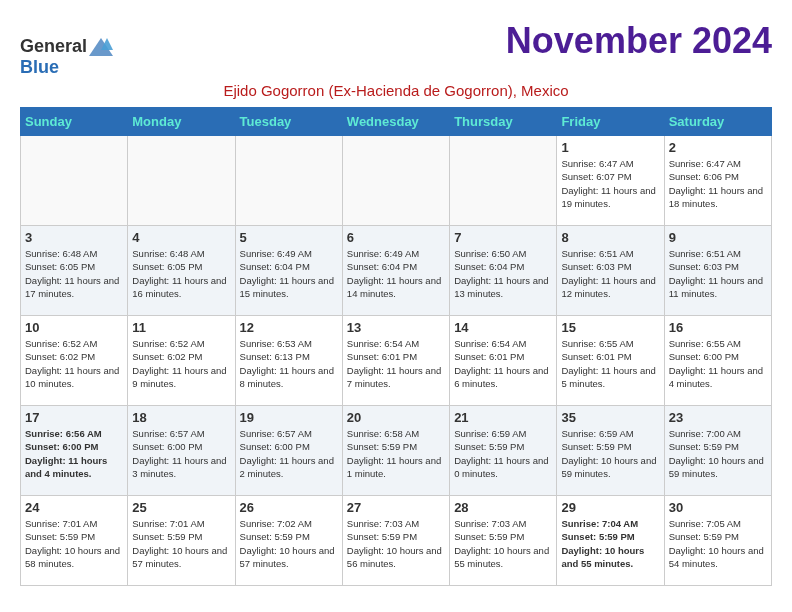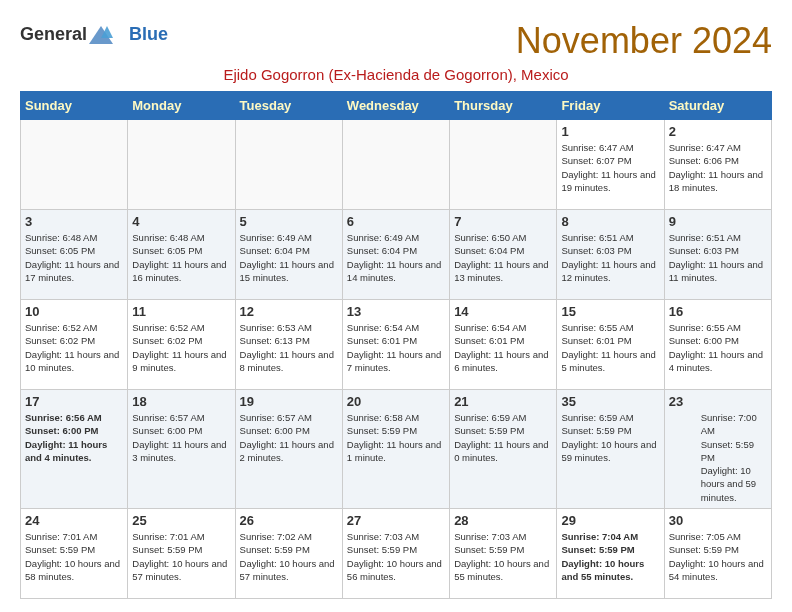--- a/index.html
+++ b/index.html
@@ -11,24 +11,23 @@
       padding: 20px;
     }
     .header-area {
       display: flex;
       align-items: flex-start;
       justify-content: space-between;
       margin-bottom: 4px;
     }
     .logo {
       display: flex;
-      flex-direction: row;
+      flex-direction: column;
       align-items: flex-start;
-      margin-top: 4px;
-      gap: 16px;
+      margin-top: 16px;
     }
     .logo-text-general {
       font-size: 18px;
       font-weight: bold;
       color: #333;
     }
     .logo-text-blue {
       font-size: 18px;
       font-weight: bold;
       color: #2a6db5;
@@ -38,38 +37,38 @@
       height: 18px;
       display: inline-block;
       margin-left: 2px;
     }
     .logo-row {
       display: flex;
       align-items: center;
     }
     .month-title {
       font-size: 36px;
-      font-weight: normal;
-      color: #a16207;
+      font-weight: bold;
+      color: #4c1d95;
       text-align: right;
     }
     .subtitle {
       text-align: center;
       font-size: 15px;
       color: #b91c1c;
       margin-bottom: 8px;
     }
     table {
       width: 100%;
       border-collapse: collapse;
       table-layout: fixed;
     }
     thead tr th {
       background: #2a6db5;
-      color: #fef9c3;
+      color: #5eead4;
       font-size: 13px;
       font-weight: bold;
       padding: 6px 4px;
       text-align: left;
       border: 1px solid #2a6db5;
     }
     tbody tr td {
       border: 1px solid #ccc;
       vertical-align: top;
       padding: 4px;
@@ -269,21 +268,21 @@
 Daylight: 11 hours and 0 minutes.</div>
         </td>
         <td>
           <span class="day-num">35</span>
           <div class="day-info" style="white-space: pre-line;">Sunrise: 6:59 AM
 Sunset: 5:59 PM
 Daylight: 10 hours and 59 minutes.</div>
         </td>
         <td>
           <span class="day-num">23</span>
-          <div class="day-info" style="white-space: pre-line; margin-left: 32px;">Sunrise: 7:00 AM
+          <div class="day-info" style="white-space: pre-line;">Sunrise: 7:00 AM
 Sunset: 5:59 PM
 Daylight: 10 hours and 59 minutes.</div>
         </td>
       </tr>
       <tr>
         <td>
           <span class="day-num">24</span>
           <div class="day-info" style="white-space: pre-line;">Sunrise: 7:01 AM
 Sunset: 5:59 PM
 Daylight: 10 hours and 58 minutes.</div>

